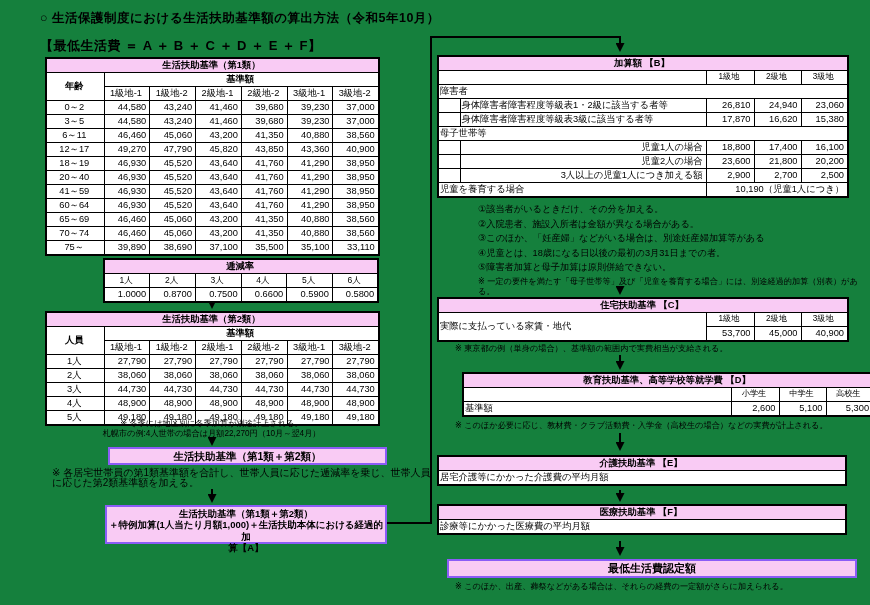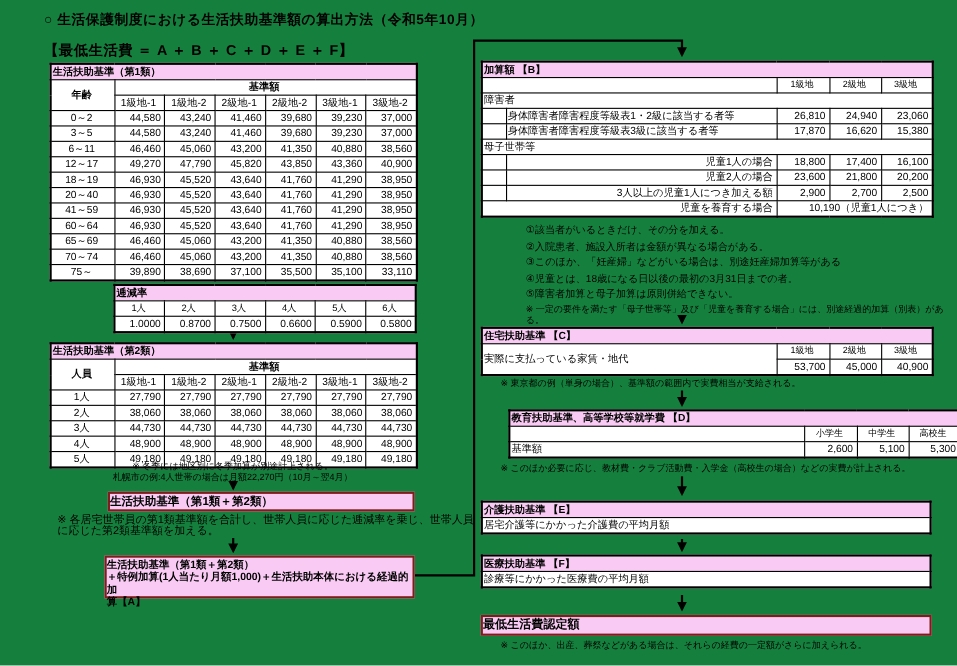--- a/index.html
+++ b/index.html
@@ -7,36 +7,36 @@
   .page {
     position:relative; width:870px; height:605px; background:#15803d;
     font-family:"Liberation Sans","DejaVu Sans",sans-serif; color:#000; overflow:hidden;
   }
   .abs { position:absolute; }
   .pagetitle { font-size:12.5px; font-weight:bold; letter-spacing:.5px; }
   .formula  { font-size:13px;  font-weight:bold; letter-spacing:.5px; }
 
   table.t { position:absolute; border-collapse:collapse; table-layout:fixed; background:#fff; border:2px solid #000; }
   table.t td { border:1px solid #000; padding:0 3px 0 1px; font-size:9.3px; line-height:1.05; height:13px; white-space:nowrap; overflow:hidden; }
-  td.ttl  { background:var(--pink); font-weight:bold; text-align:left; font-size:10.5px; height:14px; padding:0; }
+  td.ttl  { background:var(--pink); font-weight:bold; text-align:center; font-size:10.5px; height:14px; padding:0; }
   td.gh   { font-weight:bold; text-align:center; font-size:9.5px; height:11px; }
   td.ch   { text-align:center; font-size:7.3px; height:11px; padding:0; }
   td.lbl  { text-align:center; }
   td.num  { text-align:right; padding-right:4px; }
   td.ctr  { text-align:right; }
   td.sect { text-align:left; font-size:9.5px; height:11px; border-bottom:none; }
   td.ind  { border:none; }
   td.sm   { text-align:left; font-size:7.3px; height:14px; }
   td.md   { text-align:right; font-size:9.3px; height:12px; }
-  td.flbl { text-align:right; font-size:9.3px; height:11px; }
+  td.flbl { text-align:left; font-size:9.3px; height:11px; }
   td.clabel { text-align:left; font-size:10px; padding-left:4px; }
   td.dlabel { text-align:left; font-size:9.5px; padding-left:4px; height:13px; }
   td.bodyrow { text-align:left; font-size:9.5px; padding-left:4px; height:15px; }
 
-  .bbox { position:absolute; border:2px solid #7f1d1d; background:var(--pink); font-weight:bold; text-align:left; }
+  .bbox { position:absolute; border:2px solid #8b5cf6; background:var(--pink); font-weight:bold; text-align:center;margin-left:10px; }
   .note  { position:absolute; font-size:8.2px; line-height:9.8px; }
   .noteB { font-size:9.2px; line-height:14.6px; }
   .arrowsvg { position:absolute; left:0; top:0; pointer-events:none; }
 </style>
 </head>
 <body>
 
 <div class="page">
 
   <svg class="arrowsvg" width="870" height="605" viewBox="0 0 870 605">

